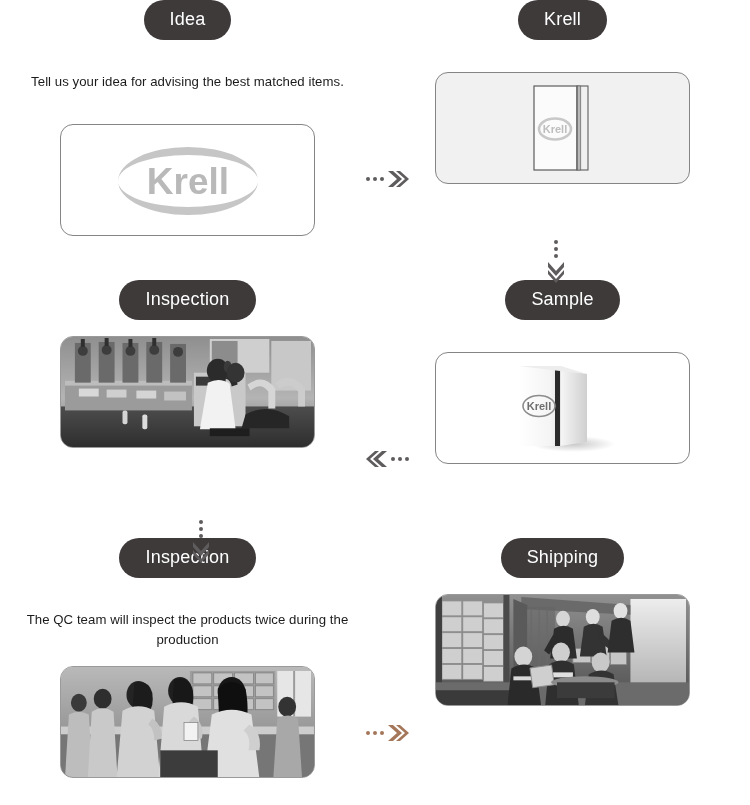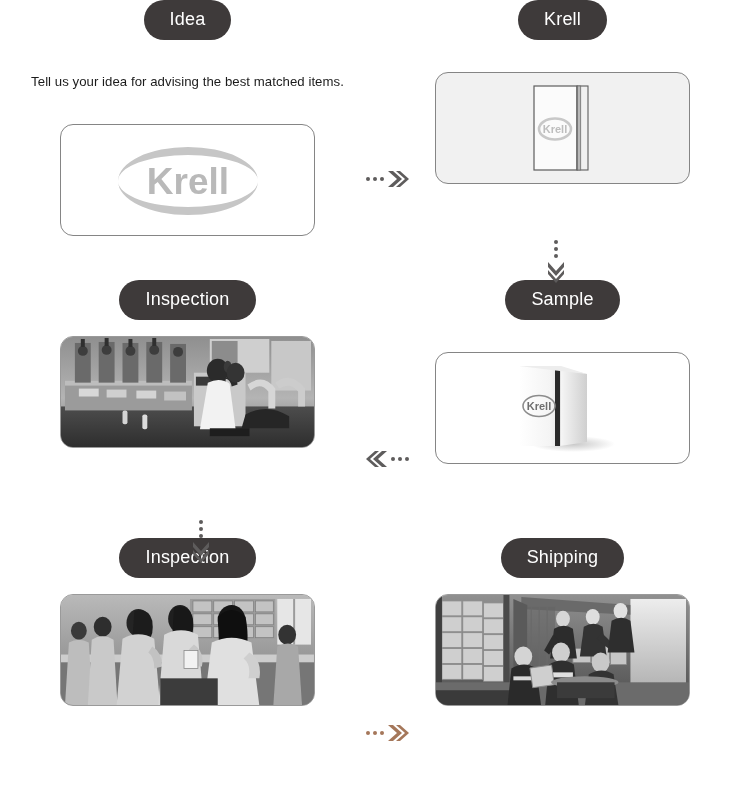--- a/index.html
+++ b/index.html
@@ -292,20 +292,21 @@
         <ellipse cx="36" cy="46" rx="16" ry="10.5" fill="none" stroke="#8c8c8c" stroke-width="1.6"></ellipse>
         <text x="36" y="50" text-anchor="middle" font-family="Liberation Sans, sans-serif" font-size="11" font-weight="700" fill="#6e6e6e">Krell</text>
       </svg>
     </div>
   </div>
 
   <div class="step step-col-left row-3">
     <div class="badge-wrap">
       <div class="badge">Inspection</div>
     </div>
+    <div class="caption">The QC team will inspect the products twice during the production</div>
     <div class="frame photo">
       <svg class="scene" viewBox="0 0 255 112" preserveAspectRatio="none">
         <defs>
           <linearGradient id="iBack" x1="0" y1="0" x2="0" y2="1">
             <stop offset="0" stop-color="#b9b9b9"></stop>
               <stop offset="1" stop-color="#7e7e7e"></stop>
           </linearGradient>
         </defs>
         <rect width="255" height="112" fill="url(#iBack)"></rect>
 

